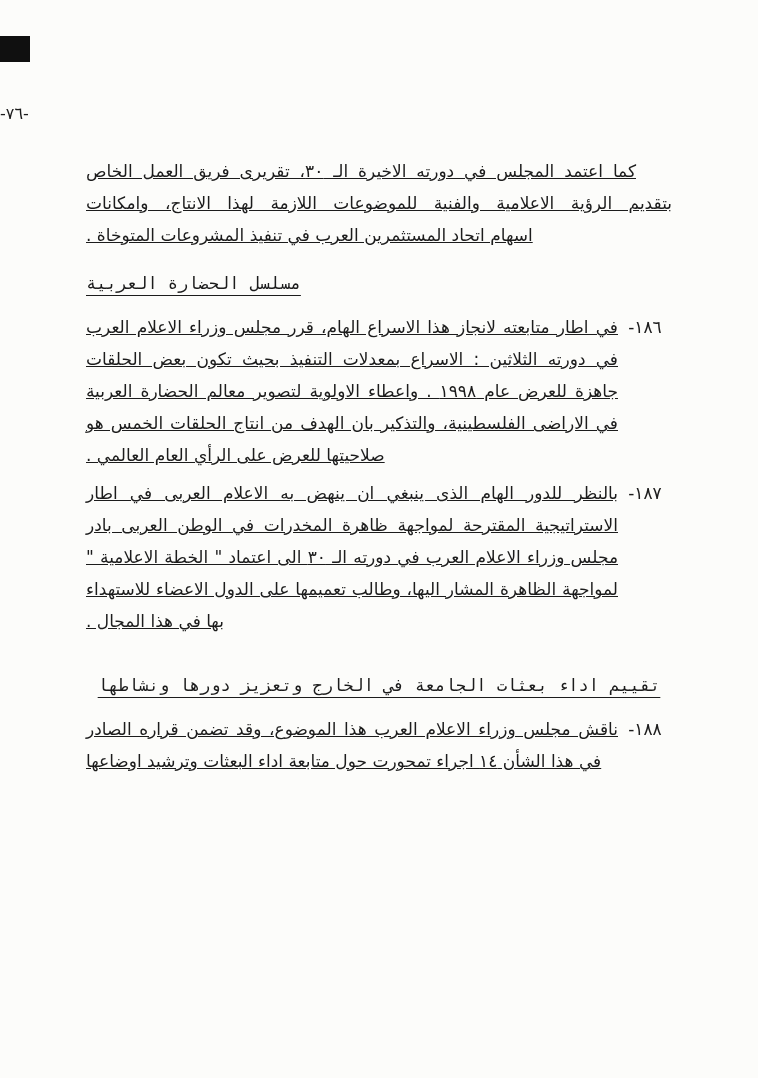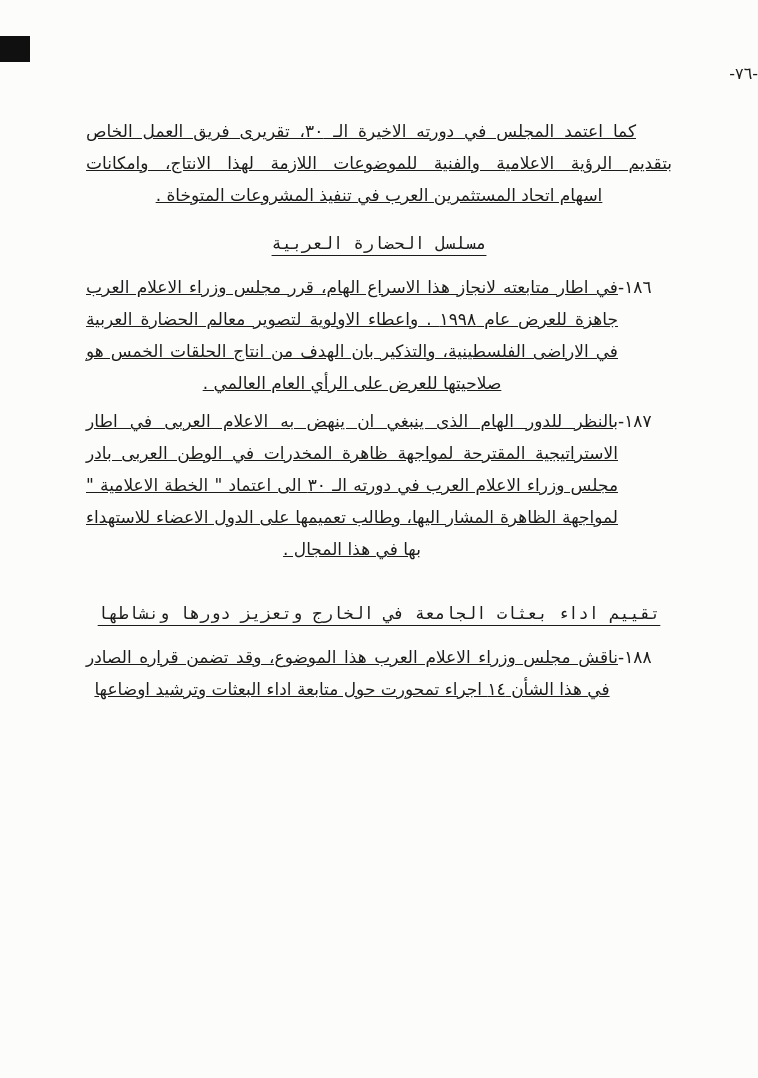--- a/index.html
+++ b/index.html
@@ -21,22 +21,22 @@
   }
   .scan-artifact {
     position: absolute;
     left: 0;
     top: 36px;
     width: 30px;
     height: 26px;
     background: #101010;
   }
   .page-number {
-    padding-top: 64px;
-    text-align: right;
+    padding-top: 104px;
+    text-align: left;
     font-size: 16px;
     letter-spacing: 2px;
   }
   .body-text {
     margin: 32px 86px 0 86px;
     font-size: 17px;
     line-height: 32px;
   }
   .line {
     display: block;
@@ -44,21 +44,21 @@
     white-space: normal;
     text-decoration: underline;
   }
   
   .jl {
     text-align: justify;
     text-align-last: justify;
   }
   
   .ll {
-    text-align: center;
+    text-align: left;
   }
   .indent {
     padding-right: 36px;
   }
   .para {
     margin: 0 0 6px 0;
   }
   .heading {
     margin: 18px 0 10px 0;
   }
@@ -72,21 +72,21 @@
     text-align: center !important;
     margin-top: 34px;
   }
   .item {
     display: flex;
     margin: 0 0 6px 0;
   }
   .item .num {
     flex: none;
     width: 54px;
-    text-align: left;
+    text-align: center;
   }
   .item .content {
     flex: 1;
     min-width: 0;
   }
 </style>
 </head>
 <body>
 
 <div class="page">
@@ -105,20 +105,21 @@
 
 
     <div class="heading">
       <span class="line ll">مسلسل الحضارة العربية</span>
     </div>
 
     <div class="item">
       <div class="num">١٨٦-</div>
       <div class="content">
         <span class="line jl">في اطار متابعته لانجاز هذا الاسراع الهام، قرر مجلس وزراء الاعلام العرب</span>
+        <span class="line jl">في دورته الثلاثين : الاسراع بمعدلات التنفيذ بحيث تكون بعض الحلقات</span>
         <span class="line jl">جاهزة للعرض عام ١٩٩٨ . واعطاء الاولوية لتصوير معالم الحضارة العربية</span>
         <span class="line jl">في الاراضى الفلسطينية، والتذكير بان الهدف من انتاج الحلقات الخمس هو</span>
         <span class="line ll">صلاحيتها للعرض على الرأي العام العالمي .</span>
       </div>
     </div>
 
 
     <div class="item">
       <div class="num">١٨٧-</div>
       <div class="content">

